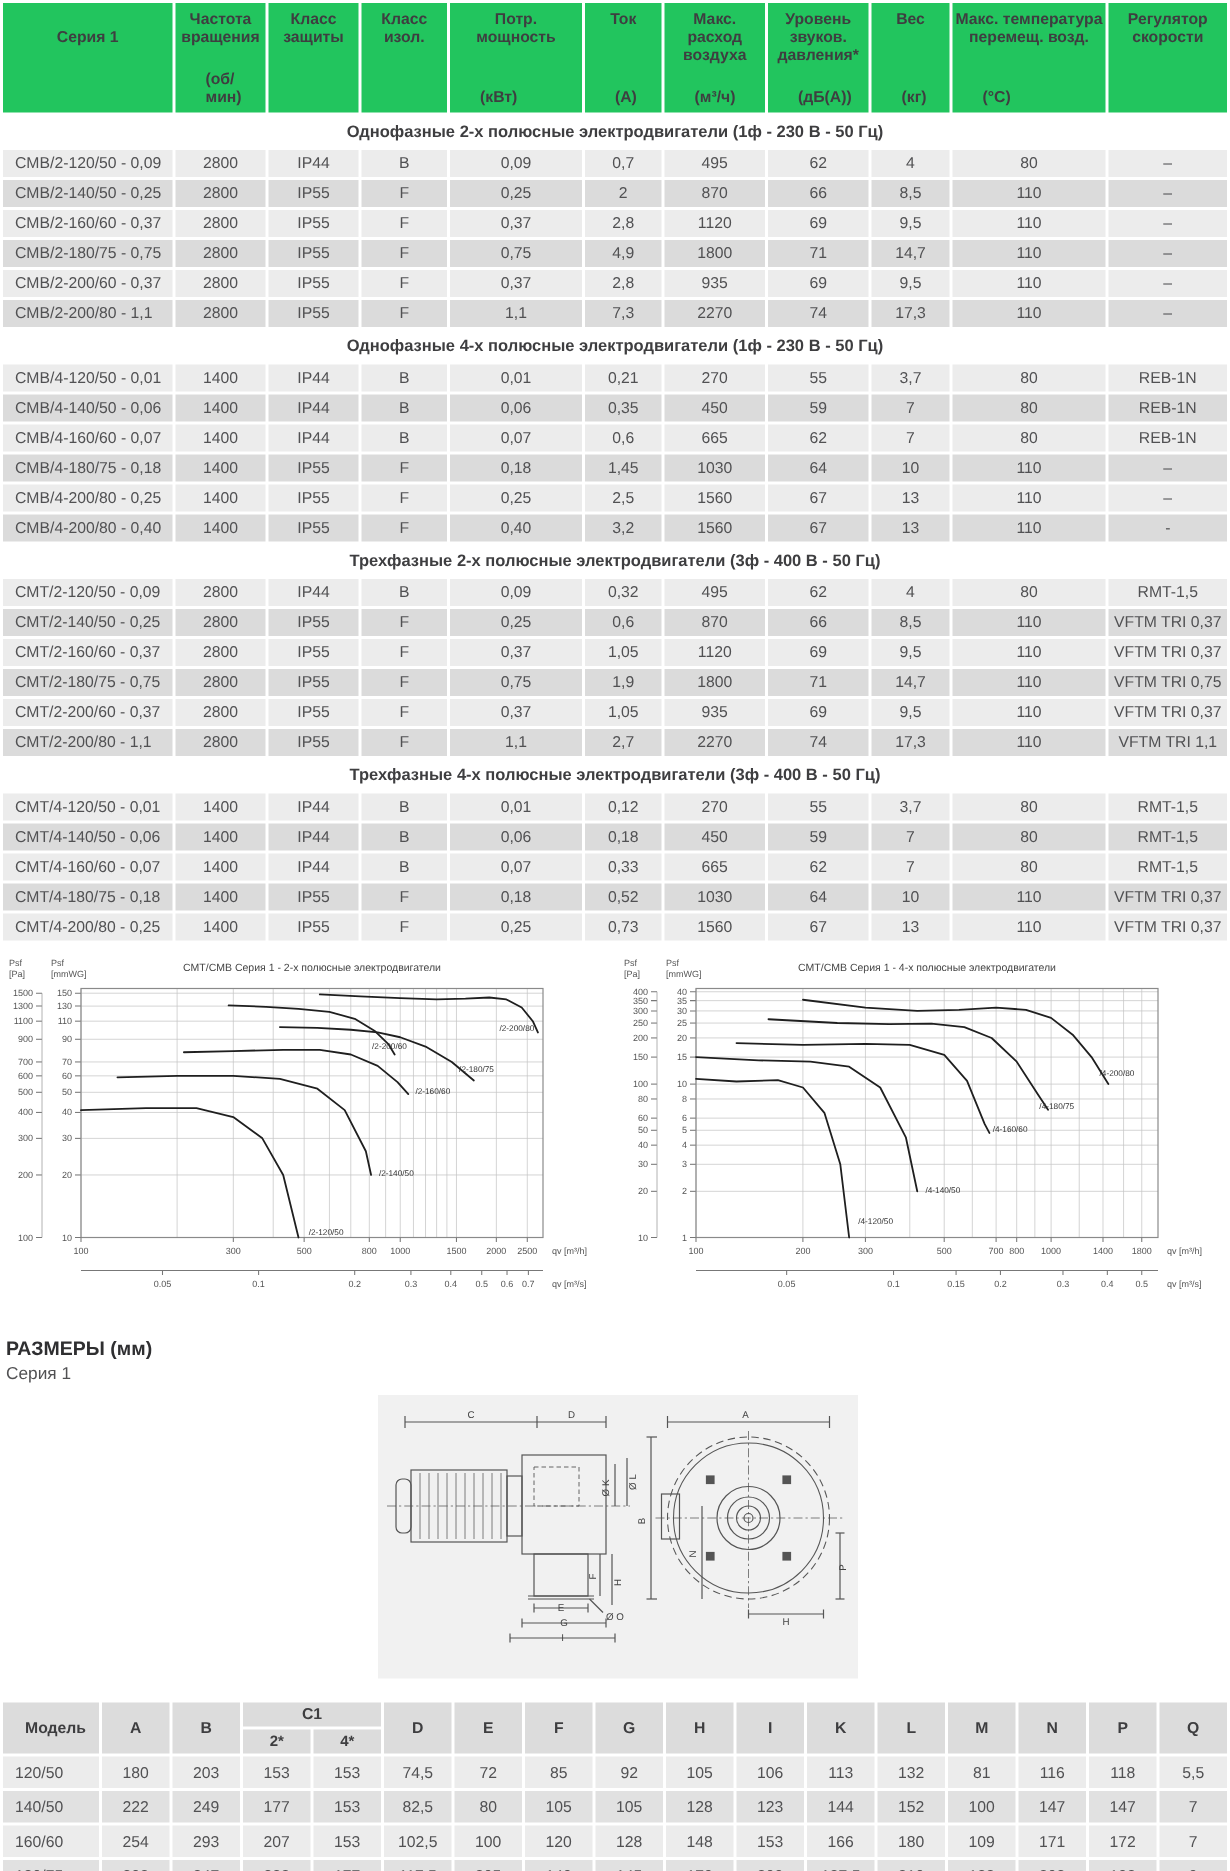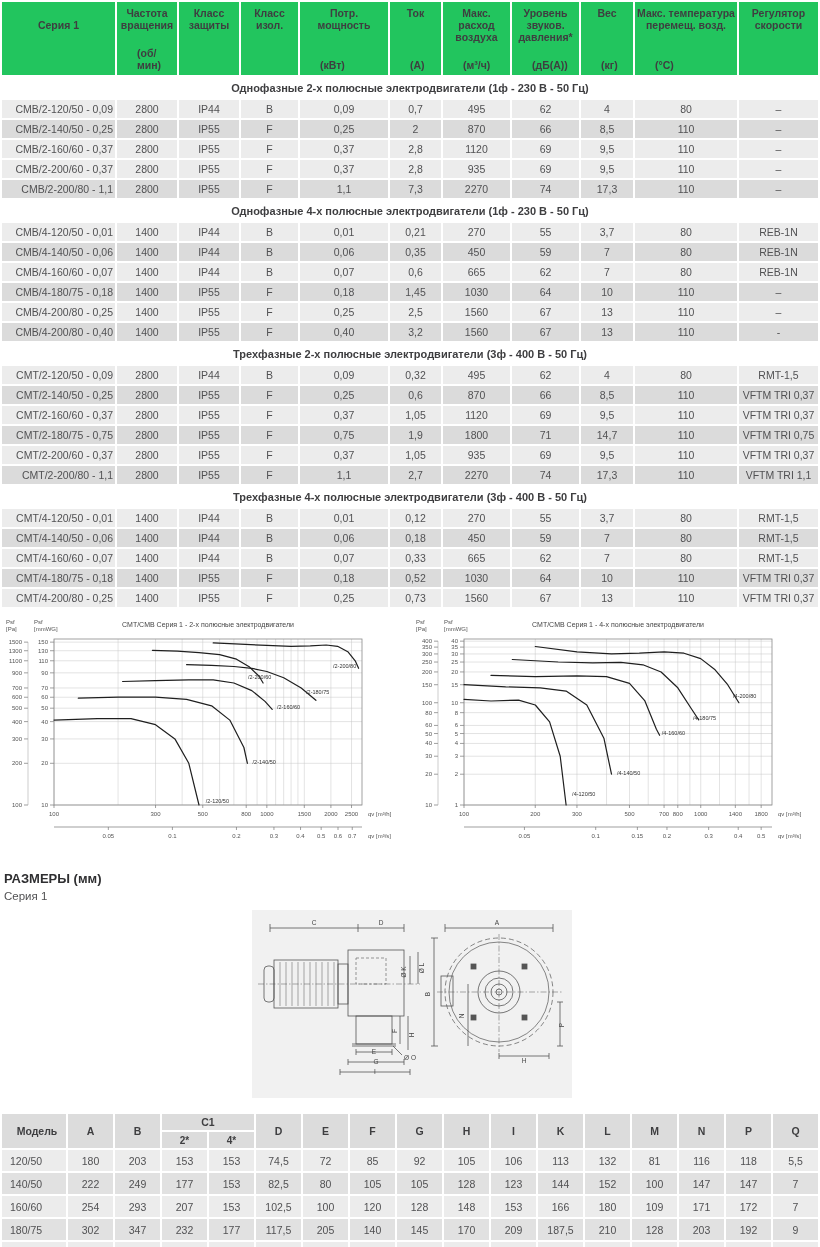--- a/index.html
+++ b/index.html
@@ -7,21 +7,21 @@
   .page{width:820px;}
 
   
   table.spec{border-collapse:separate;border-spacing:2px;width:820px;table-layout:fixed;font-size:10.5px;}
   table.spec th{background:#22c55e;font-weight:bold;color:#3e3e40;vertical-align:top;padding:5px 2px 20px;height:48px;position:relative;line-height:1.15;}
   table.spec th .hu{position:absolute;bottom:4px;left:0;right:0;text-align:left;margin-left:20px;}
   table.spec th:first-child .ht{margin-top:12px;}
   table.spec td{background:#ececec;text-align:center;padding:2px 2px;height:14px;color:#515153;}
   table.spec tr.dark td{background:#dbdbdb;}
   table.spec tr.sectionrow td{background:#ffffff;font-weight:bold;color:#3e3e40;font-size:11px;padding:4px 0 3px;}
-  table.spec td.model{text-align:right;padding-left:8px;}
+  table.spec td.model{text-align:left;padding-left:8px;}
 
   
   .charts{display:flex;margin-top:6px;}
   .charts svg{display:block;}
   .tick{font-size:6px;fill:#555;font-family:"Liberation Sans",sans-serif;}
   .ctitle{font-size:7px;fill:#444;font-family:"Liberation Sans",sans-serif;}
   .clabel{font-size:5.5px;fill:#333;font-family:"Liberation Sans",sans-serif;}
 
   
   .dims-heading{font-size:13px;font-weight:bold;color:#2f2f31;margin:16px 0 4px 4px;}
@@ -134,20 +134,33 @@
         <tr class="">
           <td class="model">CMB/2-160/60 - 0,37</td>
           <td>2800</td>
           <td>IP55</td>
           <td>F</td>
           <td>0,37</td>
           <td>2,8</td>
           <td>1120</td>
           <td>69</td>
           <td>9,5</td>
+          <td>110</td>
+          <td>–</td>
+        </tr>
+        <tr class="dark">
+          <td class="model">CMB/2-180/75 - 0,75</td>
+          <td>2800</td>
+          <td>IP55</td>
+          <td>F</td>
+          <td>0,75</td>
+          <td>4,9</td>
+          <td>1800</td>
+          <td>71</td>
+          <td>14,7</td>
           <td>110</td>
           <td>–</td>
         </tr>
         <tr class="">
           <td class="model">CMB/2-200/60 - 0,37</td>
           <td>2800</td>
           <td>IP55</td>
           <td>F</td>
           <td>0,37</td>
           <td>2,8</td>

